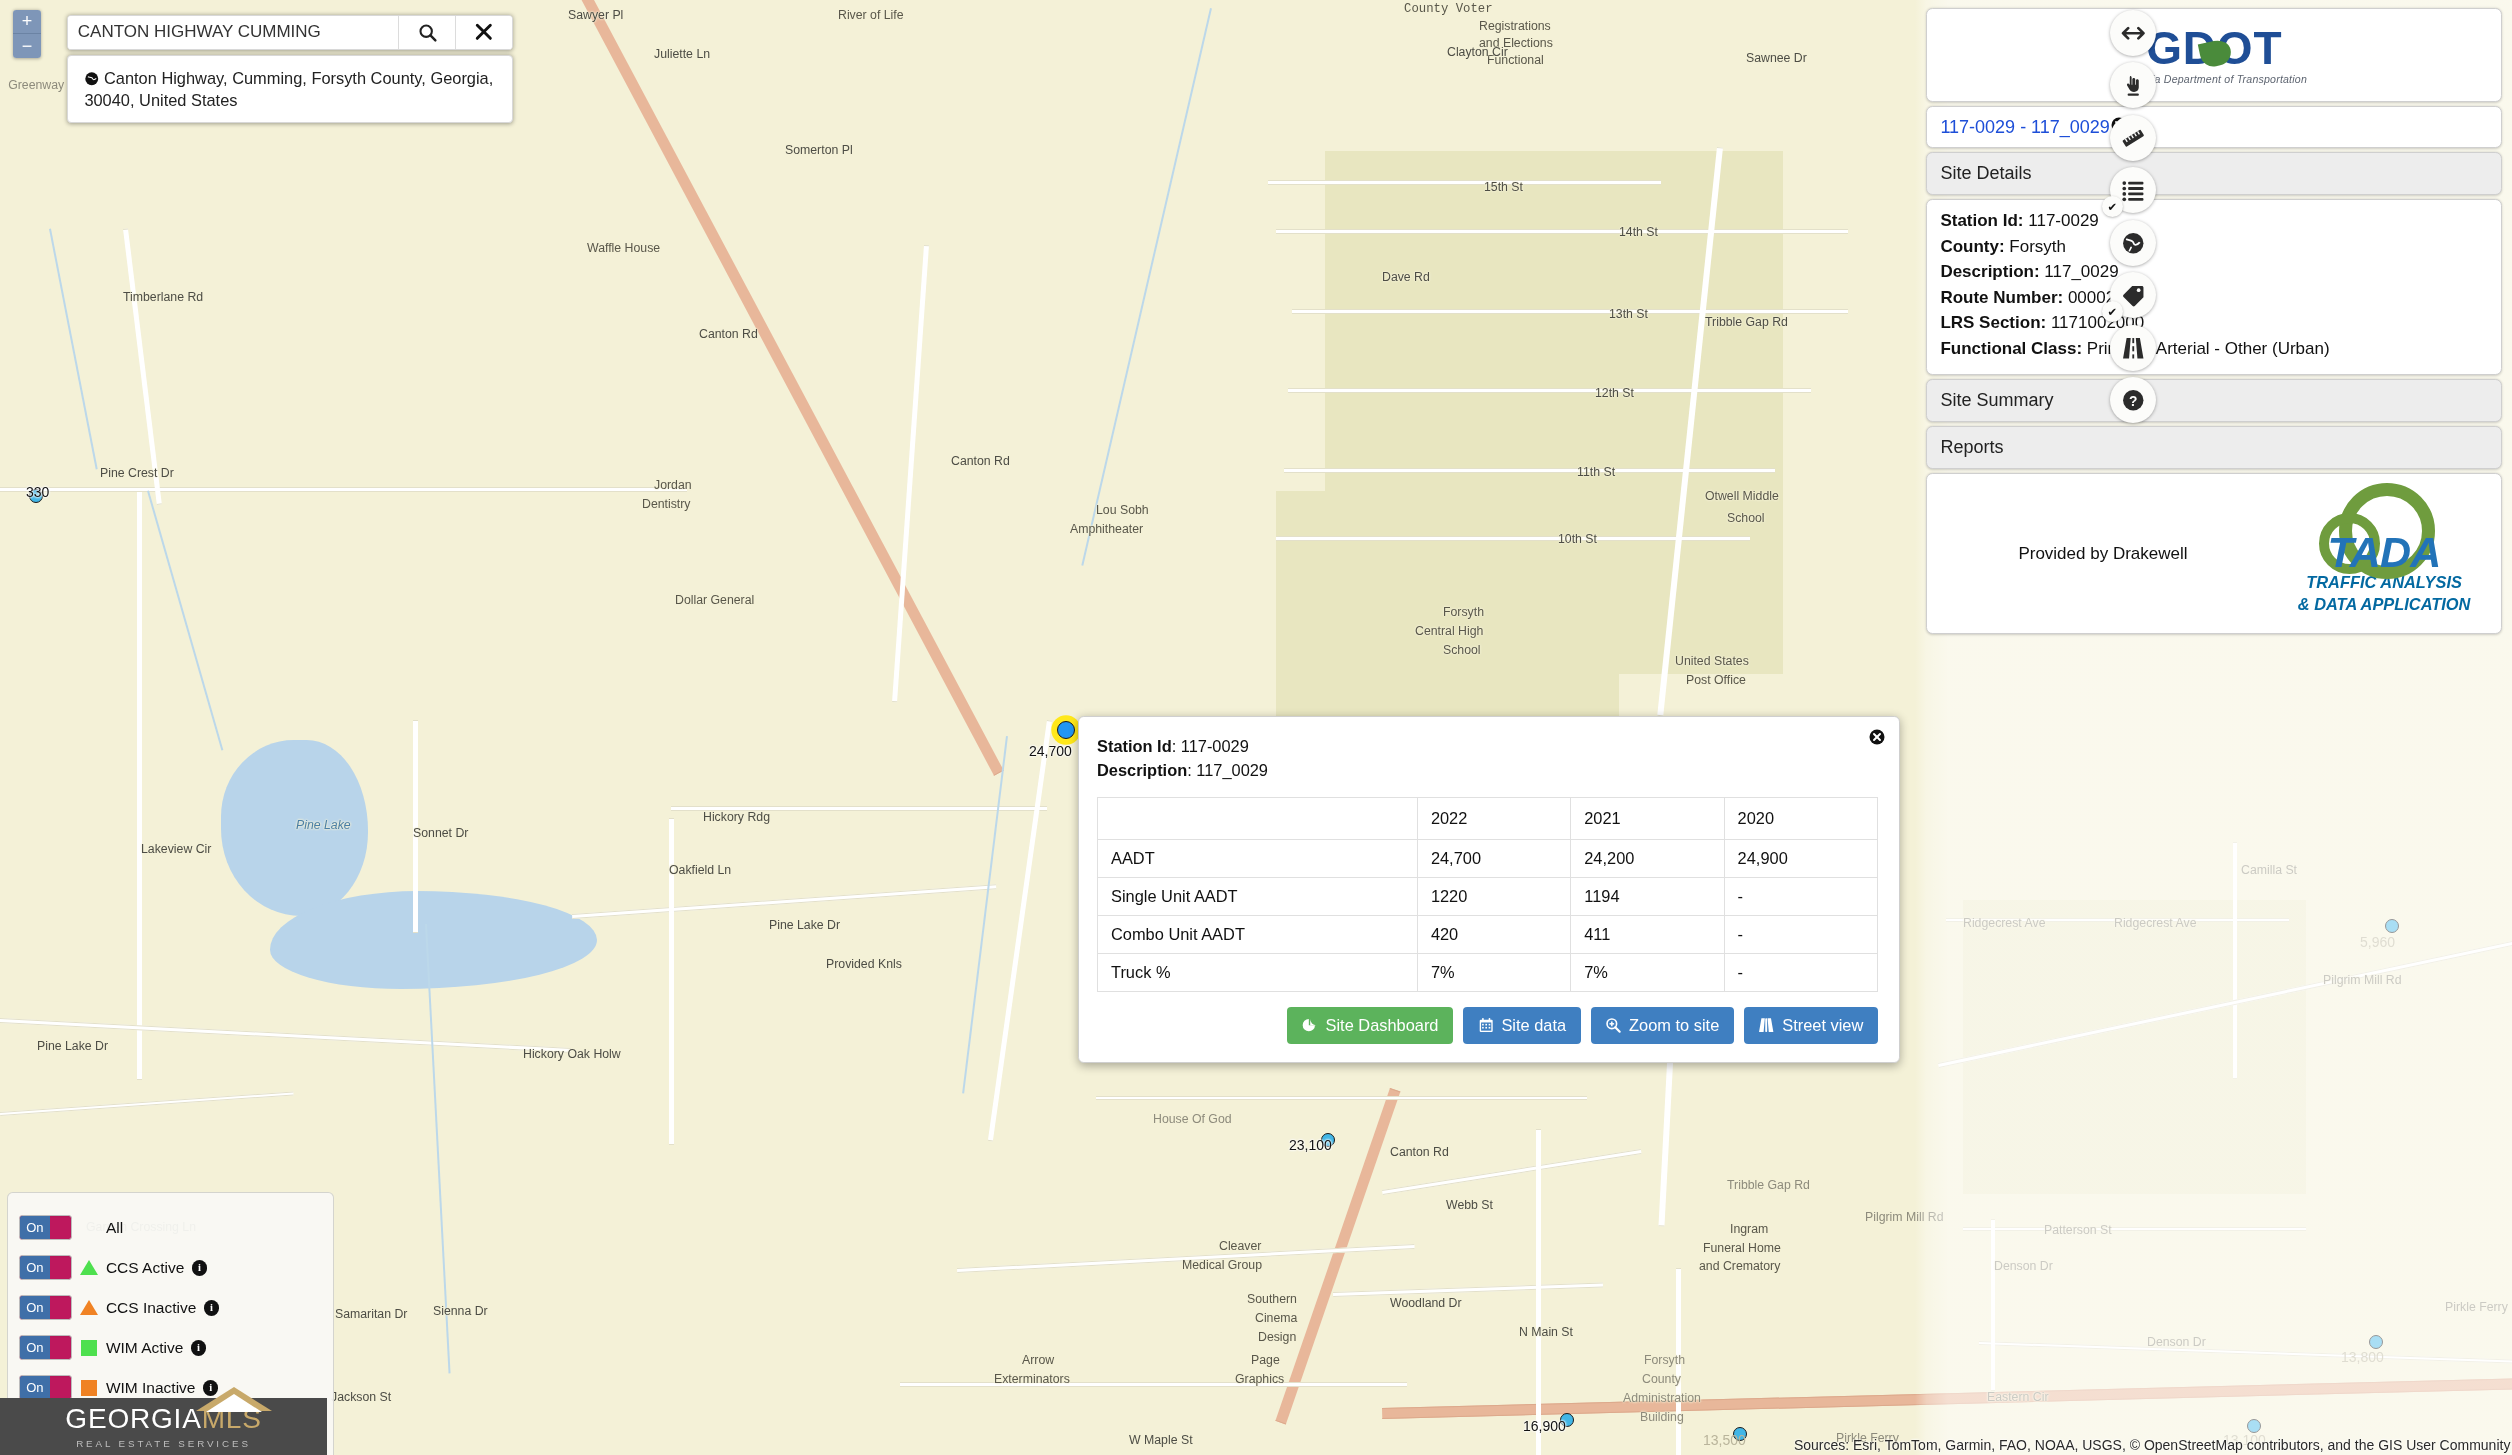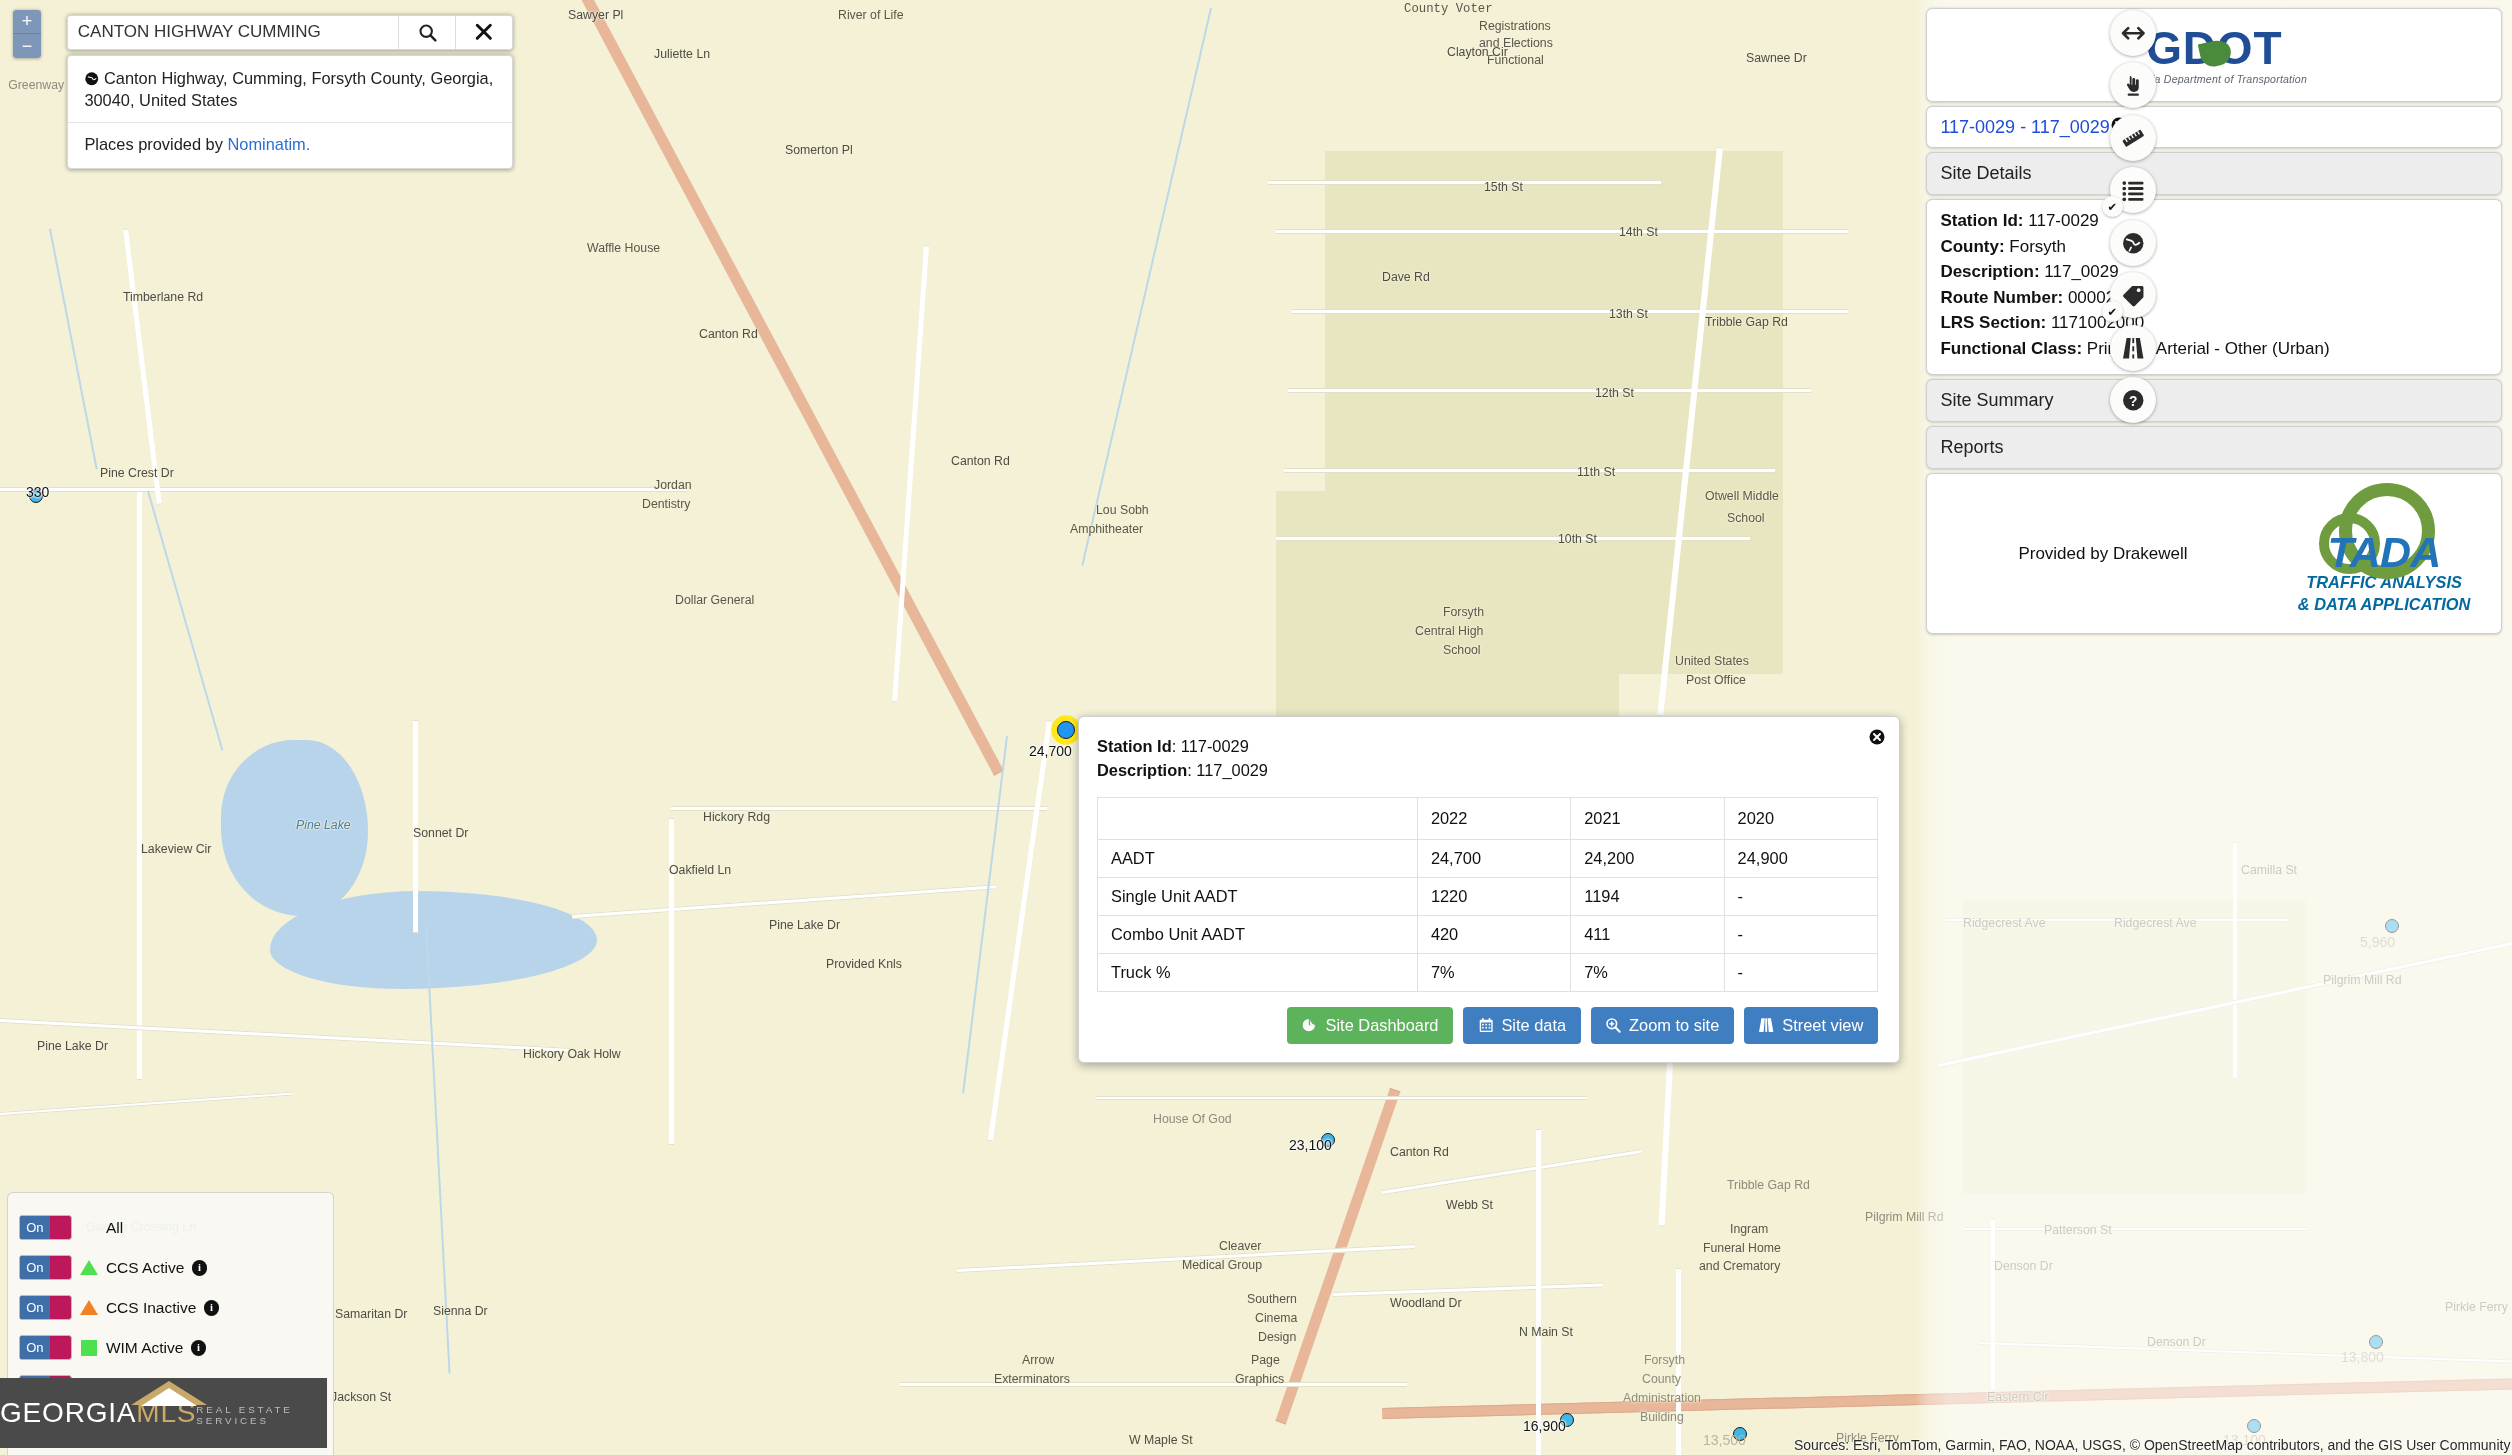--- a/index.html
+++ b/index.html
@@ -240,22 +240,22 @@
   .sq { width:16.4px;height:16.4px; }
   .ltext { font-size:15.5px; color:#111; margin-right:7.4px; white-space:nowrap; }
   .info-ico {
     width:15.5px;height:15.5px;border-radius:50%;background:#111;color:#fff;
     font-size:10.6px;font-weight:bold;display:flex;align-items:center;justify-content:center;
     font-family:"Liberation Serif", serif; cursor:pointer; flex:none;
   }
 
   
   #watermark {
-    position:absolute; left:0; bottom:8px; width:327px; height:70px; z-index:60;
-    background:#4a4a4a; display:flex; 
+    position:absolute; left:0; bottom:0; width:327px; height:58px; z-index:60;
+    background:#4a4a4a; display:flex; flex-direction:column;
     align-items:center; justify-content:center; color:#fff;
   }
   .wm-top { font-size:28px; letter-spacing:0.8px; line-height:1; position:relative; }
   .wm-top .mls { color:#c8a96a; }
   .wm-roof {
     position:absolute; left:131px; top:-18px; width:0;height:0;
     border-left:38px solid transparent;border-right:38px solid transparent;
     border-bottom:24.5px solid #c8a96a;
   }
   .wm-roof2 {
@@ -457,23 +457,20 @@
   </div>
   <div id="results">
     <div class="row">
       <span class="globe-ico">
         <svg viewBox="0 0 24 24" width="15.5" height="15.5">
             <circle cx="12" cy="12" r="10" fill="#111"></circle>
         <path d="M6 9c2 1 4 .5 6 1.5s1 3 3 3 3-1 4-2" fill="none" stroke="#fff" stroke-width="1.6"></path>
           </svg>
       </span><span>Canton Highway, Cumming, Forsyth County, Georgia, 30040, United States</span>
     </div>
-    <div class="row sep">
-      <span>Places provided by </span><a href="#">Nominatim.</a>
-    </div>
   </div>
 </div>
 
 <div id="toolbar">
   <div class="tbtn">
     <svg viewBox="0 0 24 24">
       <path d="M2 12h20M2 12l5-5M2 12l5 5M22 12l-5-5M22 12l-5 5" stroke="#2b2b2b" stroke-width="2.6" fill="none" stroke-linecap="round" stroke-linejoin="round"></path>
     </svg>
   </div>
   <div class="tbtn">

